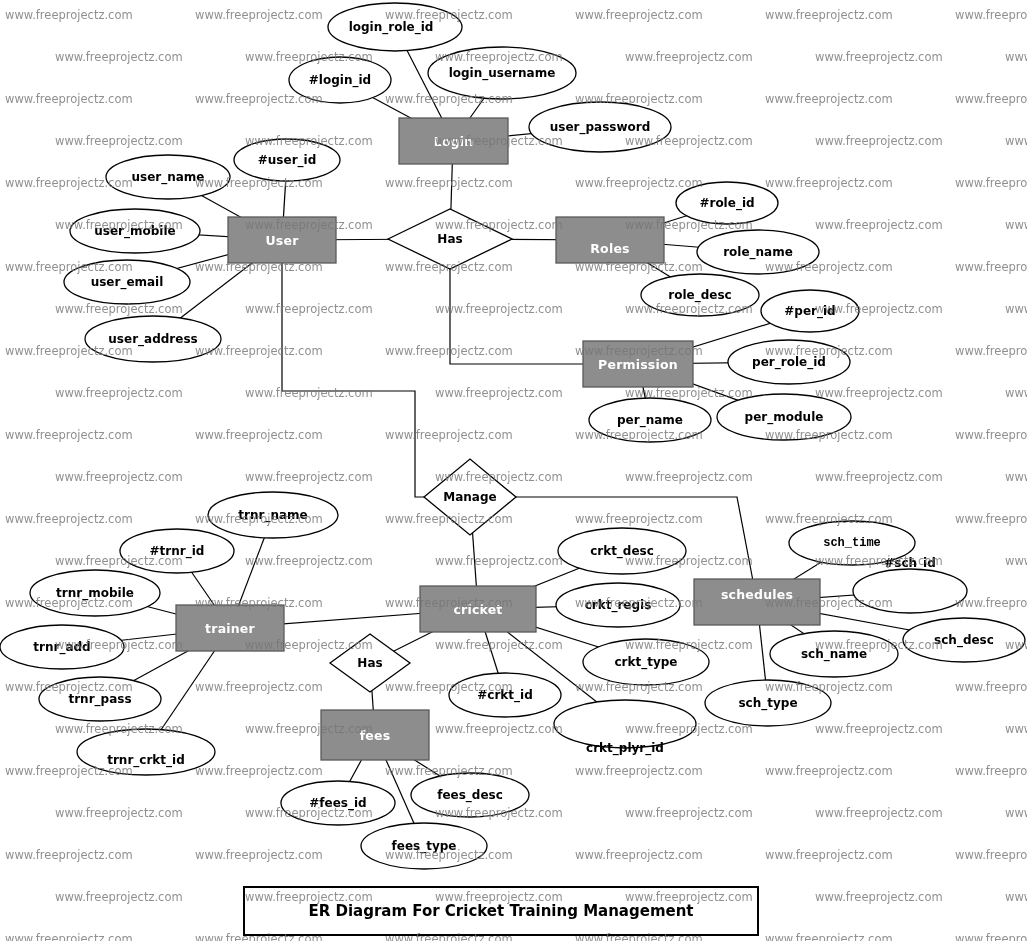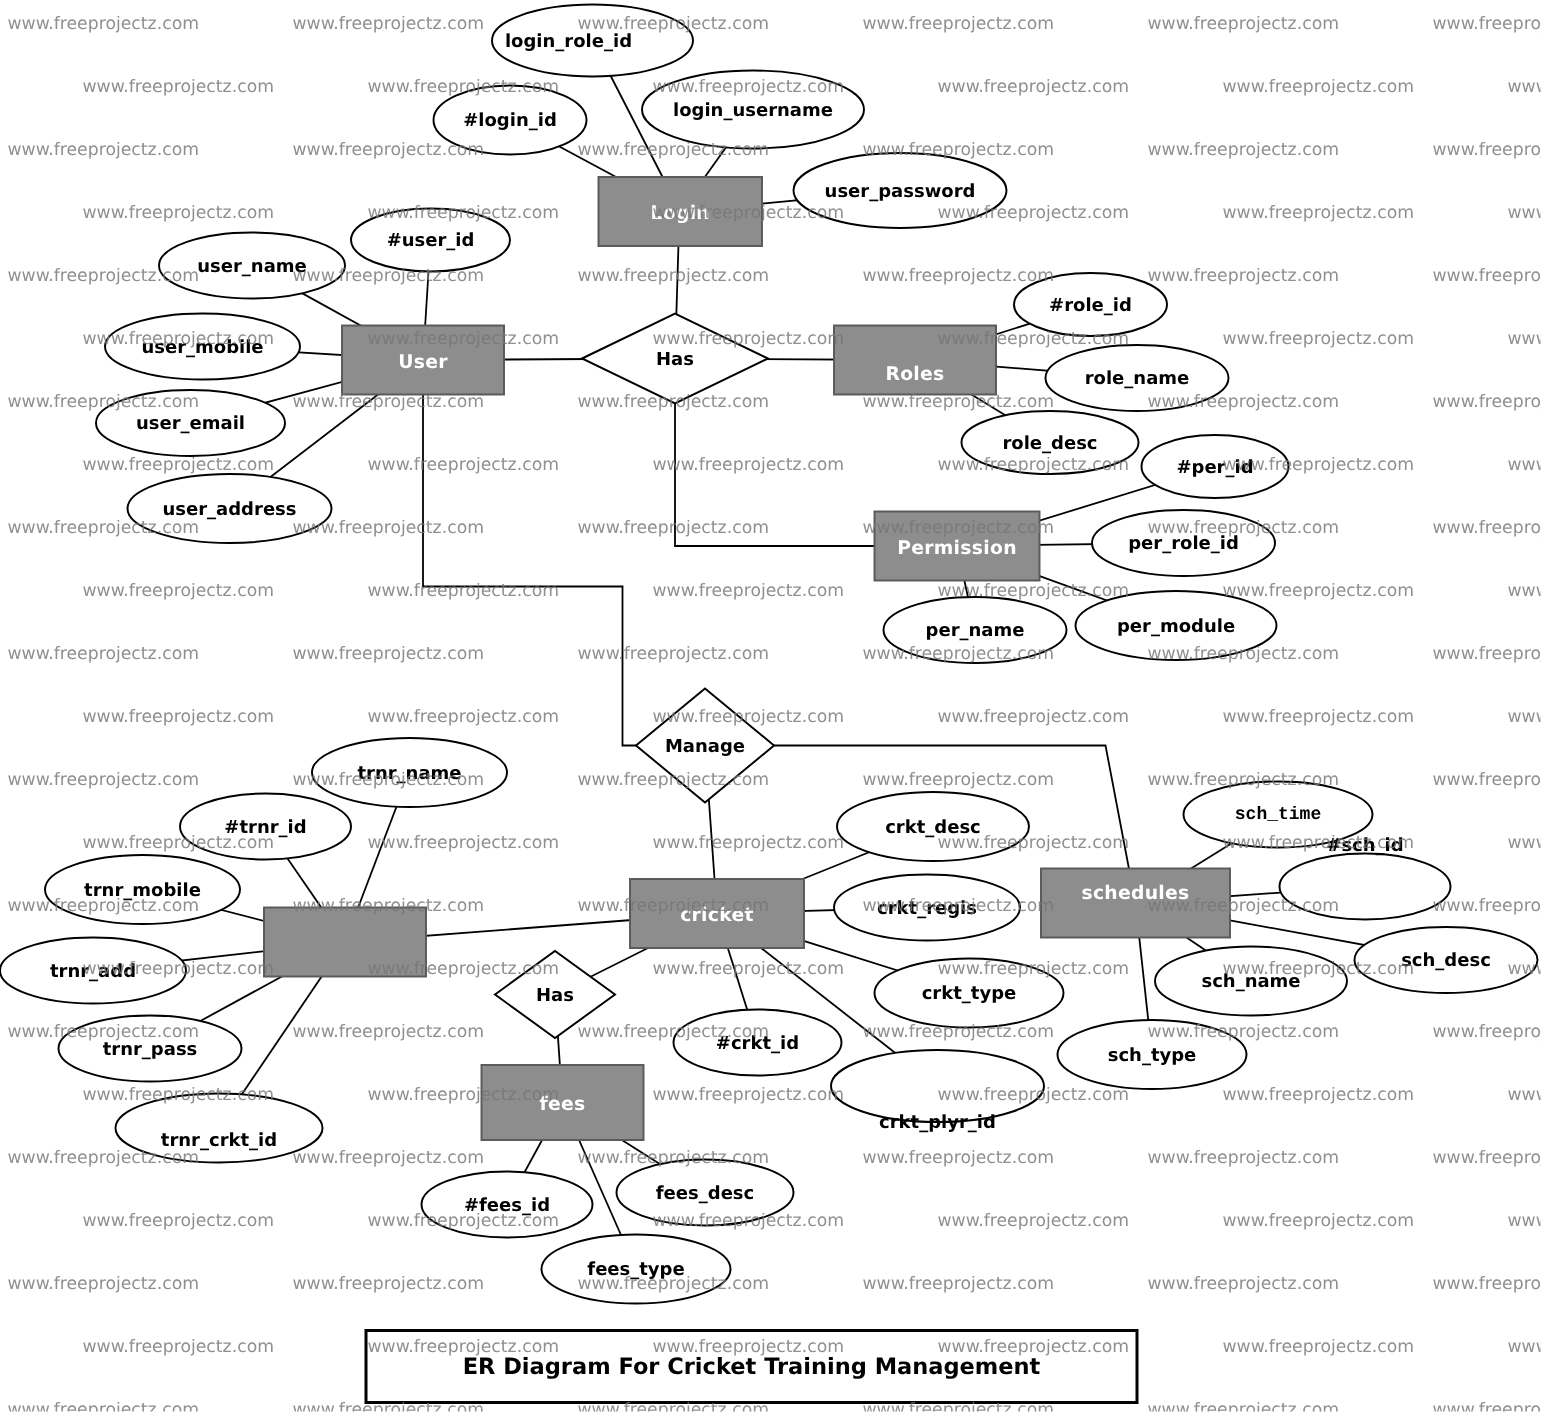--- a/index.html
+++ b/index.html
@@ -124,21 +124,21 @@
       <rect x="583" y="341" width="110" height="46" fill="#8d8d8d" stroke="#5a5a5a" stroke-width="1.3"></rect>
       <rect x="176" y="605" width="108" height="46" fill="#8d8d8d" stroke="#5a5a5a" stroke-width="1.3"></rect>
       <rect x="420" y="586" width="116" height="46" fill="#8d8d8d" stroke="#5a5a5a" stroke-width="1.3"></rect>
       <rect x="694" y="579" width="126" height="46" fill="#8d8d8d" stroke="#5a5a5a" stroke-width="1.3"></rect>
       <rect x="321" y="710" width="108" height="50" fill="#8d8d8d" stroke="#5a5a5a" stroke-width="1.3"></rect>
       <polygon points="388,239 450,209 512,239 450,269" fill="#ffffff" stroke="#000000" stroke-width="1.3"></polygon>
       <polygon points="424,497 470,459 516,497 470,535" fill="#ffffff" stroke="#000000" stroke-width="1.3"></polygon>
       <polygon points="330,663 370,634 410,663 370,692" fill="#ffffff" stroke="#000000" stroke-width="1.3"></polygon>
     </svg>
   <div class="label-layer">
-      <div class="node-label attr-label" style="left: 312px; top: 3px; width: 134px; height: 48px;">login_role_id</div>
+      <div class="node-label attr-label" style="left: 324px; top: 3px; width: 134px; height: 48px;">login_role_id</div>
       <div class="node-label attr-label" style="left: 289px; top: 57px; width: 102px; height: 46px;">#login_id</div>
       <div class="node-label attr-label" style="left: 428px; top: 47px; width: 148px; height: 52px;">login_username</div>
       <div class="node-label attr-label" style="left: 529px; top: 102px; width: 142px; height: 50px;">user_password</div>
       <div class="node-label attr-label" style="left: 234px; top: 139px; width: 106px; height: 42px;">#user_id</div>
       <div class="node-label attr-label" style="left: 106px; top: 155px; width: 124px; height: 44px;">user_name</div>
       <div class="node-label attr-label" style="left: 70px; top: 209px; width: 130px; height: 44px;">user_mobile</div>
       <div class="node-label attr-label" style="left: 85px; top: 316px; width: 136px; height: 46px;">user_address</div>
       <div class="node-label attr-label" style="left: 64px; top: 260px; width: 126px; height: 44px;">user_email</div>
       <div class="node-label attr-label" style="left: 676px; top: 182px; width: 102px; height: 42px;">#role_id</div>
       <div class="node-label attr-label" style="left: 697px; top: 230px; width: 122px; height: 44px;">role_name</div>
@@ -163,20 +163,21 @@
       <div class="node-label attr-label" style="left: 903px; top: 618px; width: 122px; height: 44px;">sch_desc</div>
       <div class="node-label attr-label" style="left: 770px; top: 631px; width: 128px; height: 46px;">sch_name</div>
       <div class="node-label attr-label" style="left: 705px; top: 680px; width: 126px; height: 46px;">sch_type</div>
       <div class="node-label attr-label" style="left: 281px; top: 781px; width: 114px; height: 44px;">#fees_id</div>
       <div class="node-label attr-label" style="left: 411px; top: 773px; width: 118px; height: 44px;">fees_desc</div>
       <div class="node-label attr-label" style="left: 361px; top: 823px; width: 126px; height: 46px;">fees_type</div>
       <div class="node-label entity-label" style="left: 399px; top: 118px; width: 109px; height: 46px;">Login</div>
       <div class="node-label entity-label" style="left: 228px; top: 217px; width: 108px; height: 46px;">User</div>
       <div class="node-label entity-label" style="left: 556px; top: 217px; width: 108px; height: 62px;">Roles</div>
       <div class="node-label entity-label" style="left: 583px; top: 341px; width: 110px; height: 46px;">Permission</div>
+      <div class="node-label entity-label" style="left: 176px; top: 605px; width: 108px; height: 46px;">trainer</div>
       <div class="node-label entity-label" style="left: 420px; top: 586px; width: 116px; height: 46px;">cricket</div>
       <div class="node-label entity-label" style="left: 694px; top: 579px; width: 126px; height: 30px;">schedules</div>
       <div class="node-label entity-label" style="left: 321px; top: 710px; width: 108px; height: 50px;">fees</div>
       <div class="node-label rel-label" style="left: 388px; top: 209px; width: 124px; height: 60px;">Has</div>
       <div class="node-label rel-label" style="left: 424px; top: 459px; width: 92px; height: 76px;">Manage</div>
       <div class="node-label rel-label" style="left: 330px; top: 634px; width: 80px; height: 58px;">Has</div>
     </div>
   <div class="caption-box">
     <span class="caption-text">ER Diagram For Cricket Training Management</span>
   </div>

